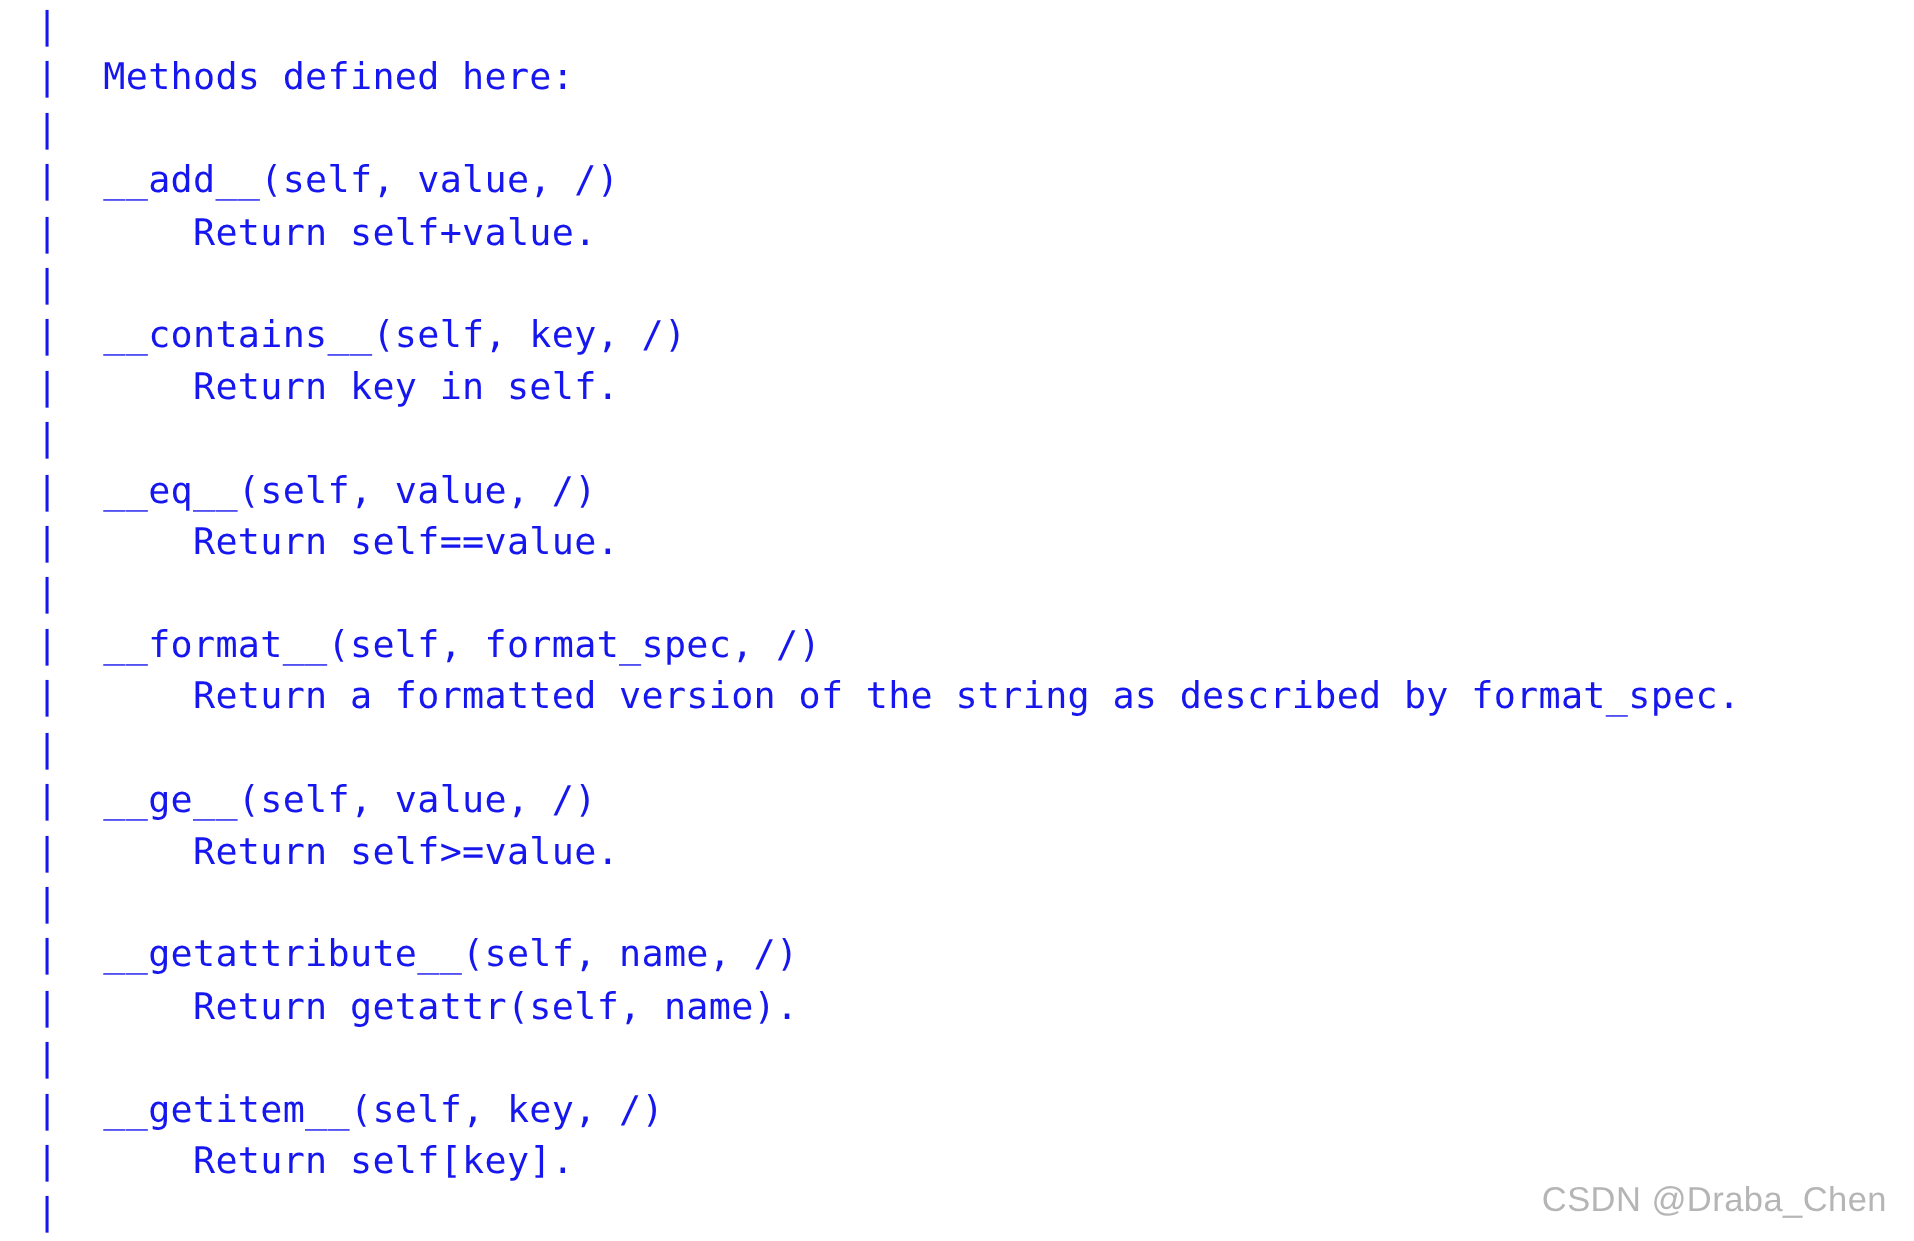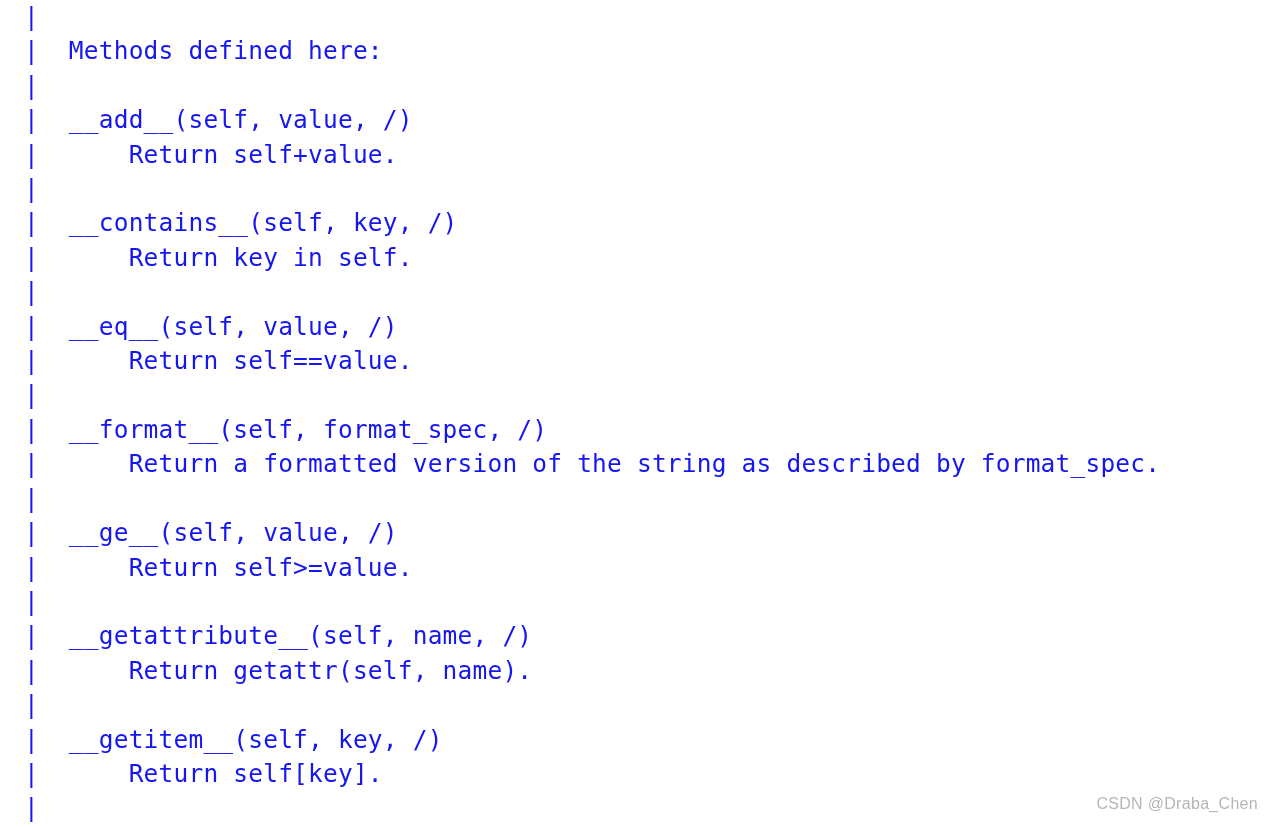--- a/index.html
+++ b/index.html
@@ -18,21 +18,21 @@
     line-height: 34.4px;
     color: #1616ee;
     white-space: pre;
     letter-spacing: 0.2px;
   }
   .watermark {
     position: absolute;
     right: 18px;
     bottom: 14px;
     font-family: Arial, "Helvetica Neue", sans-serif;
-    font-size: 16px;
+    font-size: 23px;
     color: rgba(120,120,120,0.55);
     letter-spacing: 0.3px;
     user-select: none;
   }
 </style>
 </head>
 <body>
 
 <pre class="help">|
 |  Methods defined here:

